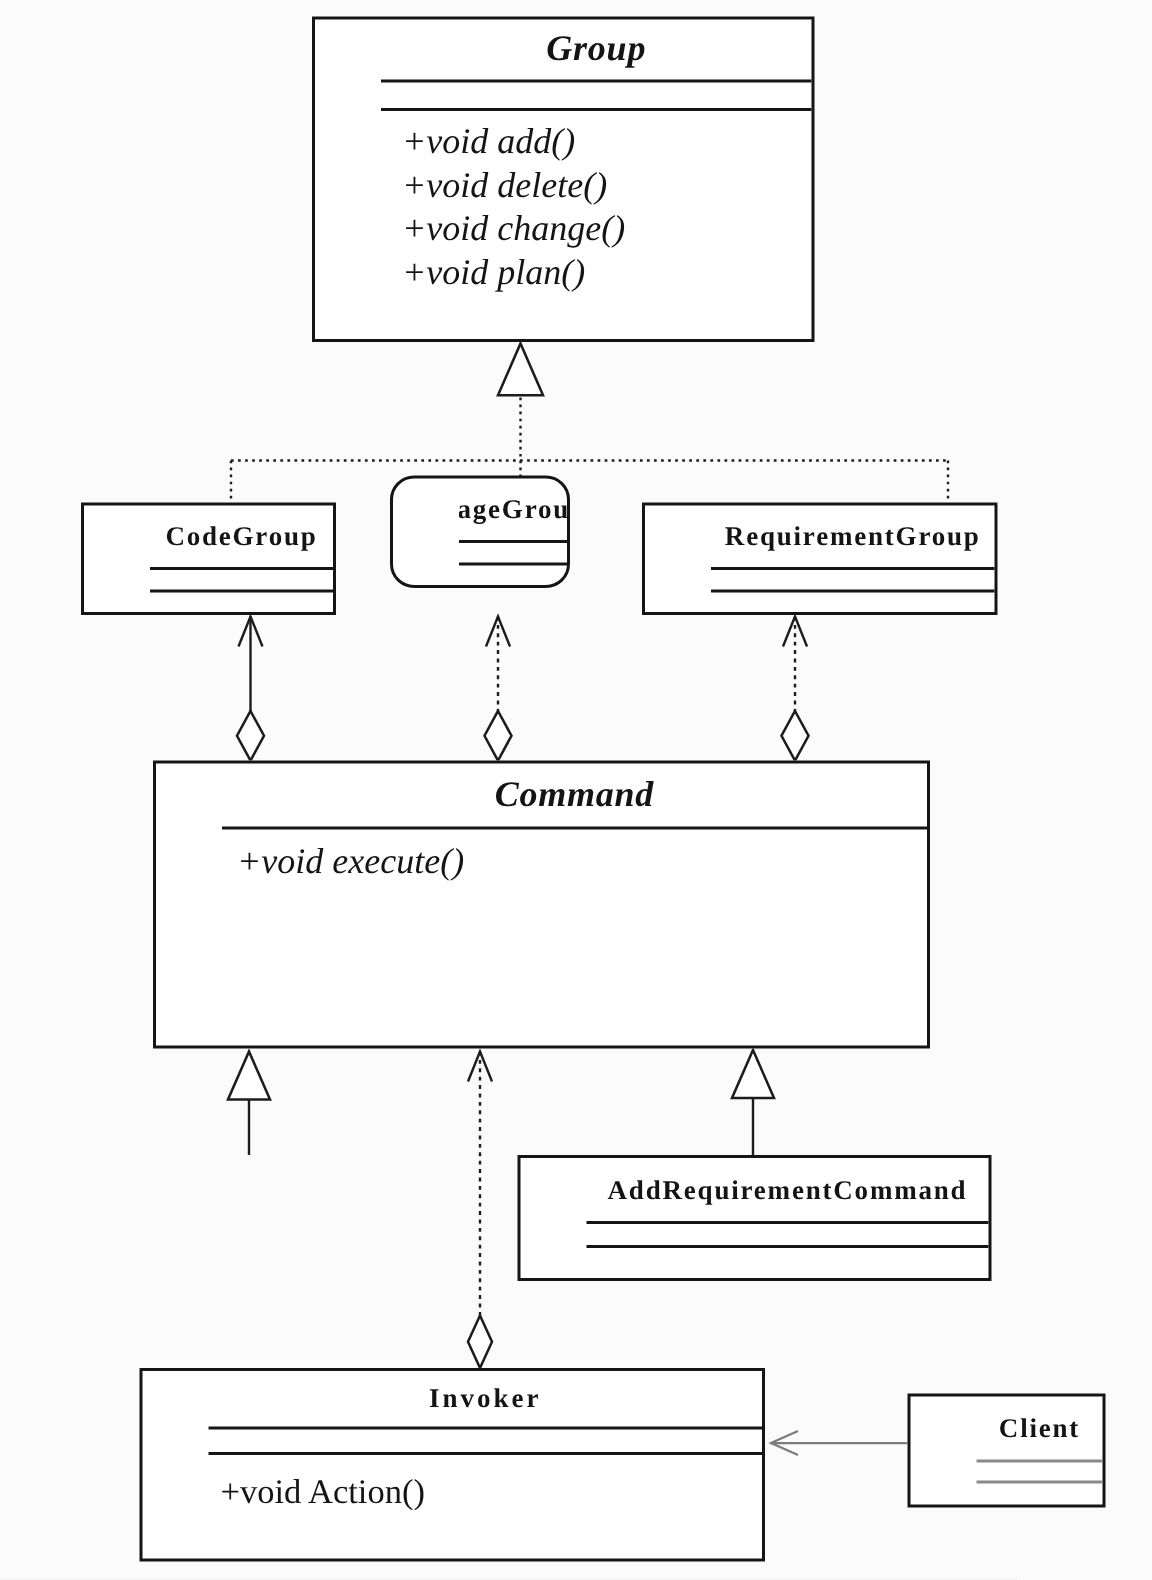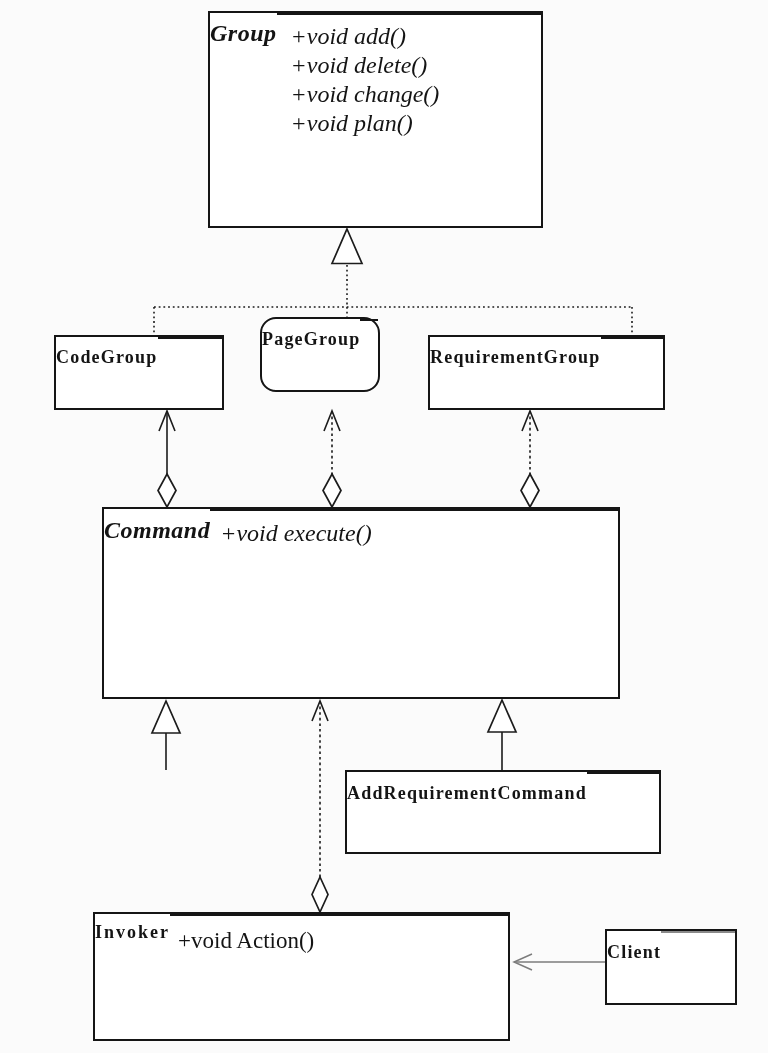--- a/index.html
+++ b/index.html
@@ -5,21 +5,21 @@
   html,body{margin:0;padding:0;background:#e9e9e9;}
   .canvas{
     position:relative;width:768px;height:1053px;margin:0 auto;
     background:#fbfbfb;overflow:hidden;
     font-family:"Liberation Serif","DejaVu Serif",serif;
     color:#141414;
   }
   .wires{position:absolute;left:0;top:0;width:768px;height:1053px;}
   .uml-box{
     position:absolute;box-sizing:border-box;background:#ffffff;
-    border:2px solid #151515;display:flex;flex-direction:row;
+    border:2px solid #151515;display:flex;flex-direction:column;padding-left:44px;
   }
   .uml-title{
     box-sizing:border-box;flex:0 0 auto;display:flex;
     align-items:center;justify-content:center;
     font-weight:bold;font-size:18px;letter-spacing:1.2px;
     white-space:nowrap;overflow:hidden;
   }
   .uml-title.abstract{font-style:italic;letter-spacing:0.5px;}
   .uml-comp{box-sizing:border-box;flex:0 0 auto;border-top:2px solid #151515;}
   .uml-comp.grow{flex:1 1 auto;}

